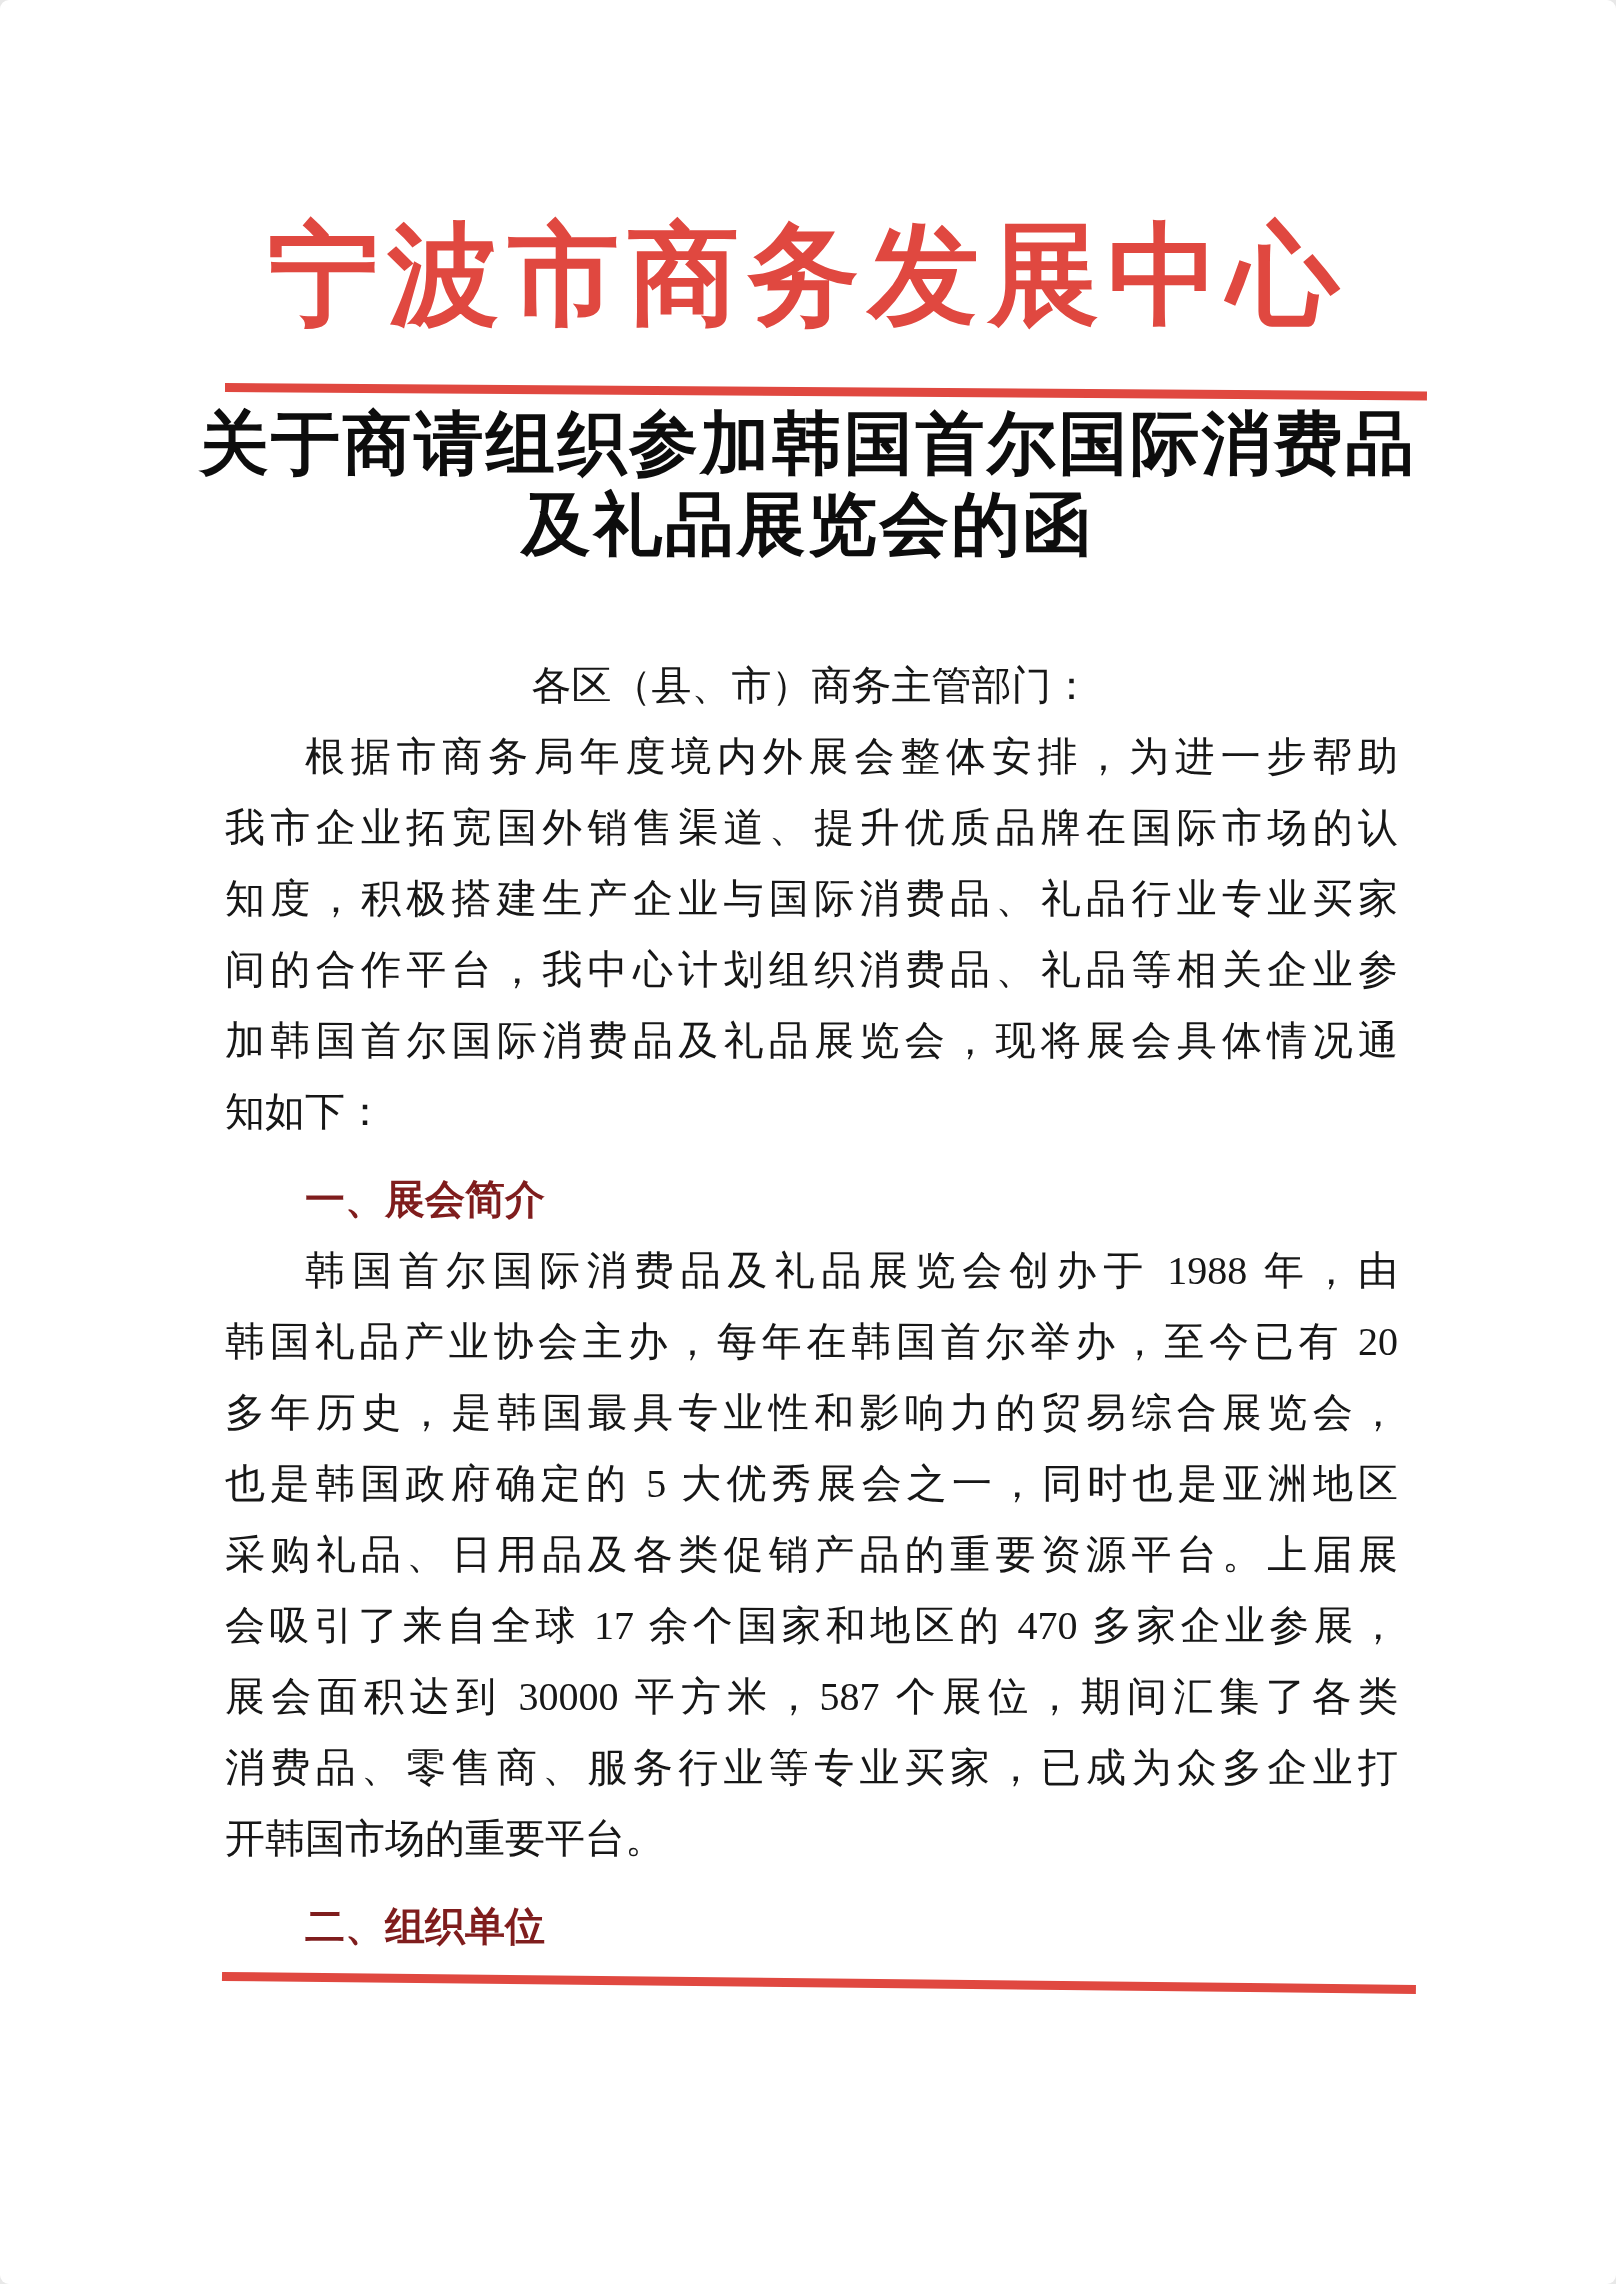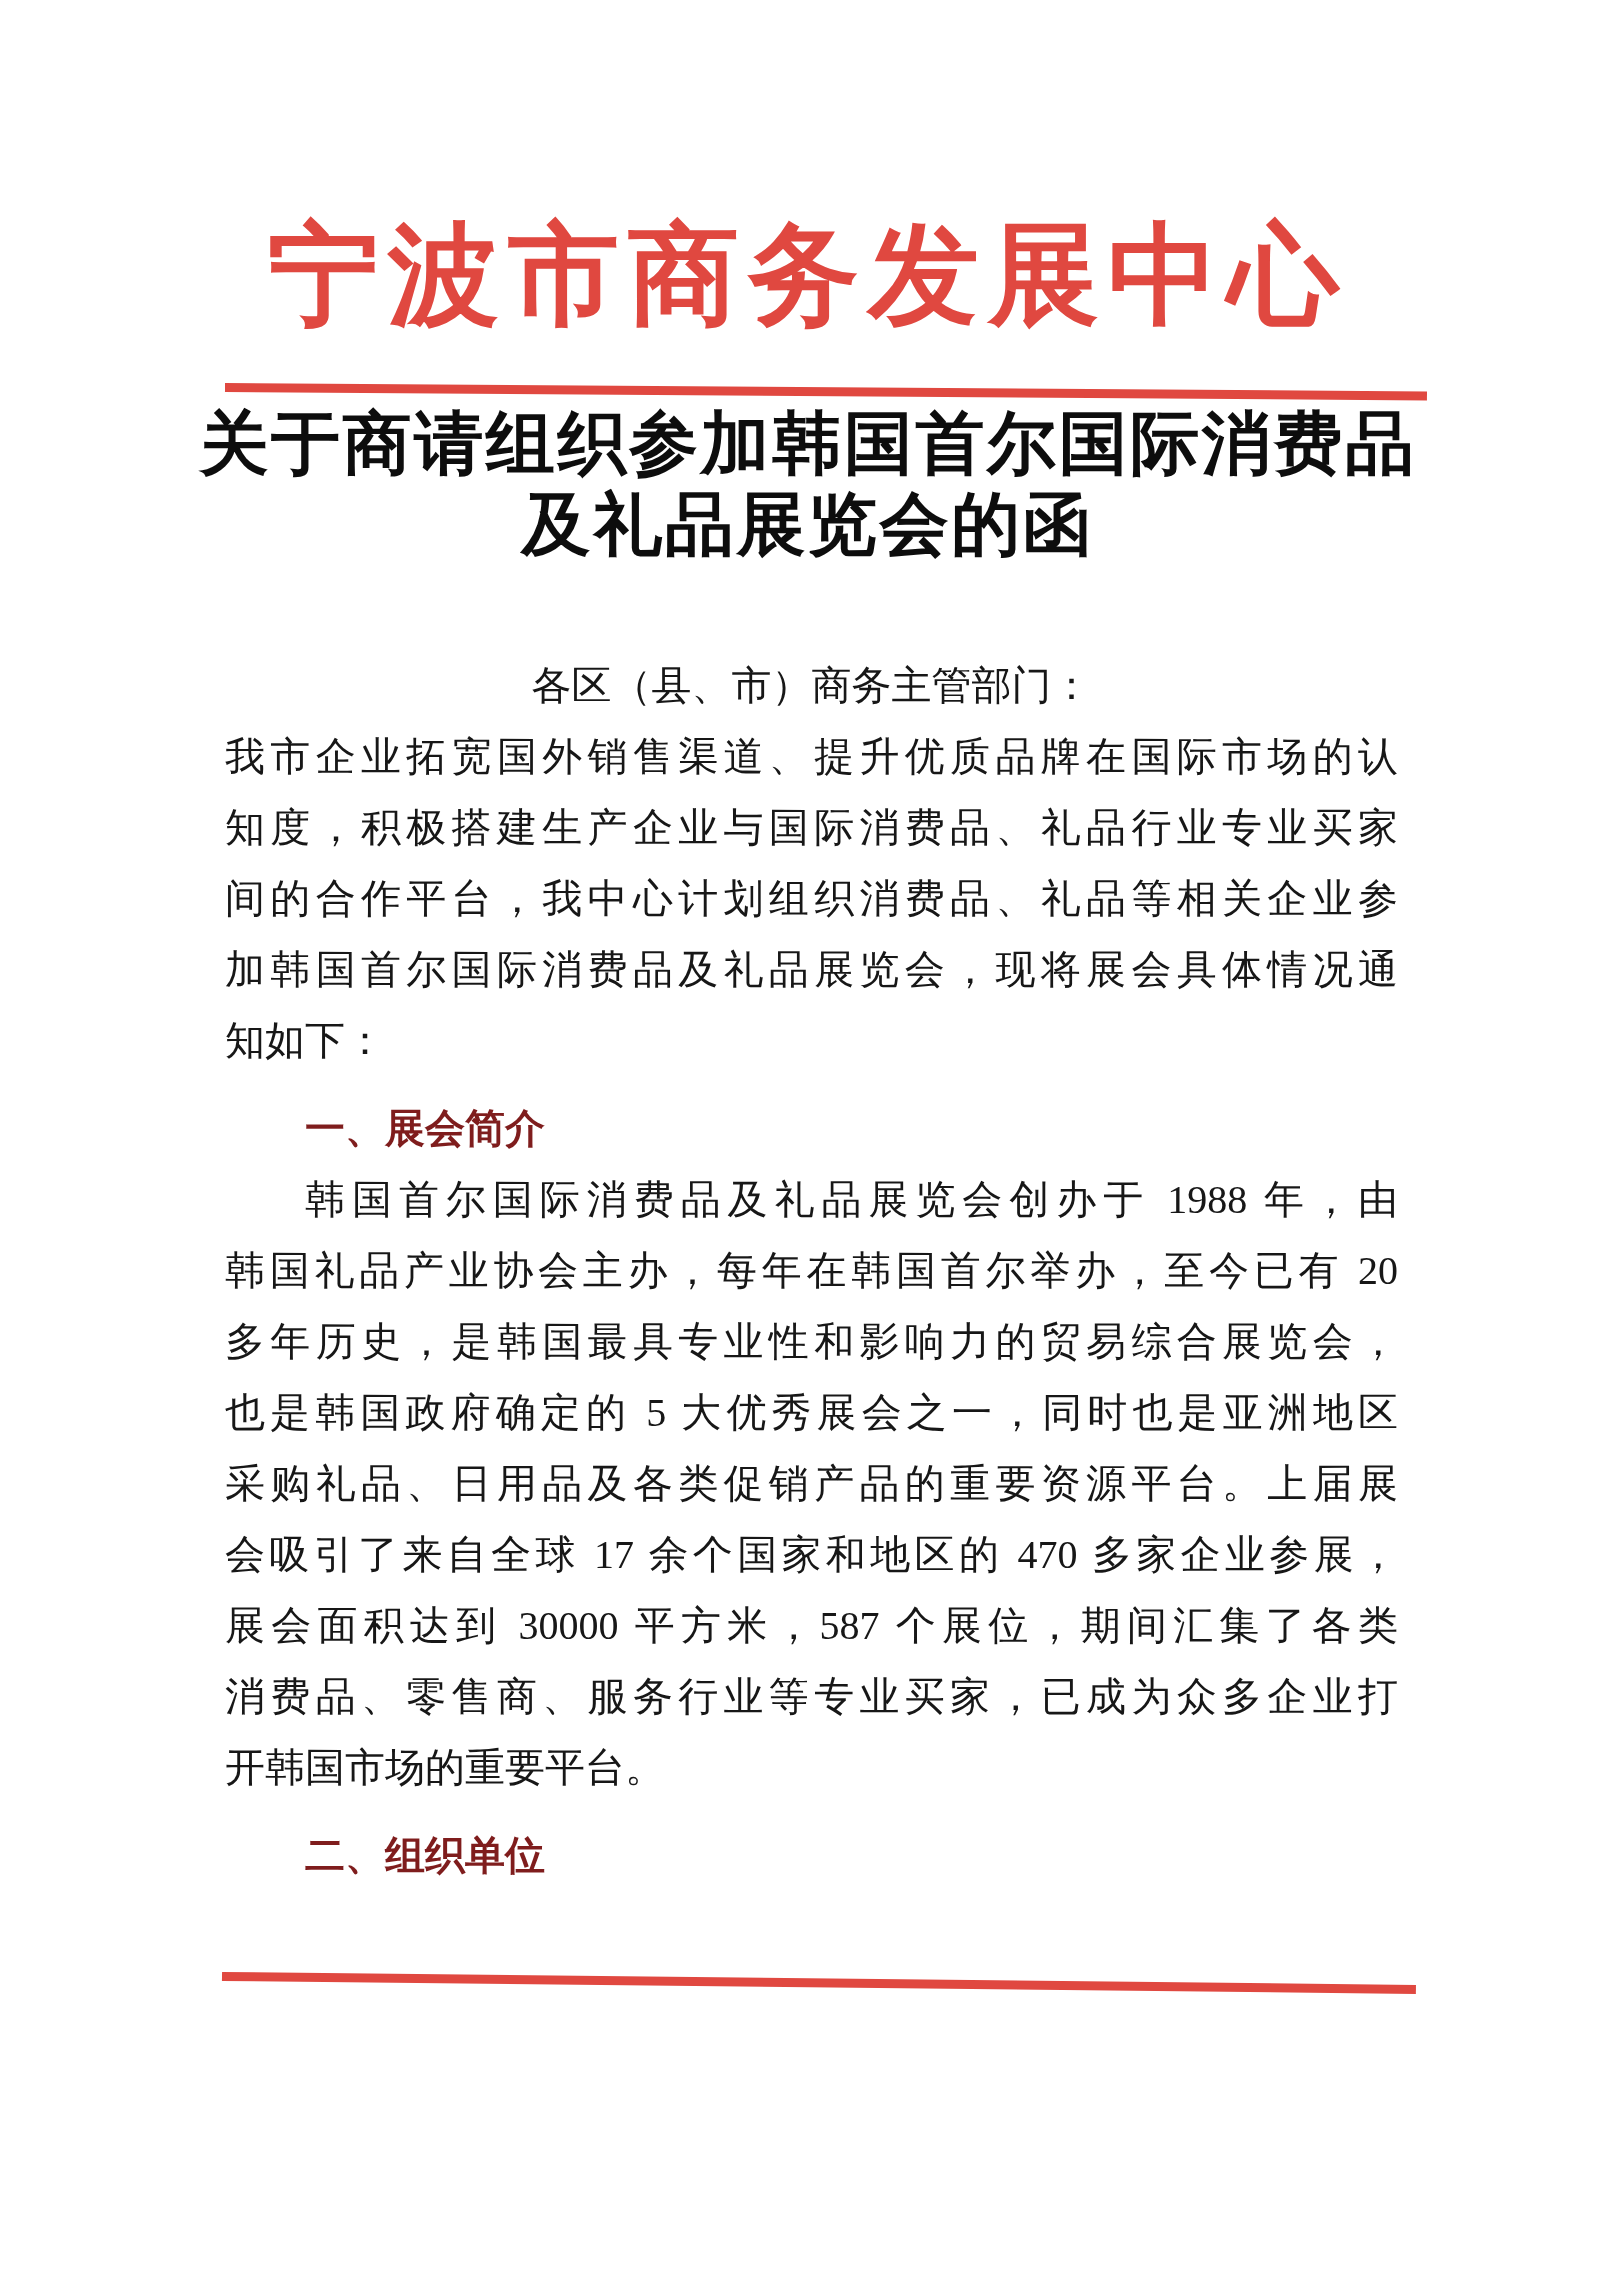--- a/index.html
+++ b/index.html
@@ -4,20 +4,21 @@
 <style>
   html,body{margin:0;padding:0;background:#e8e8e8;}
   .page{
     position:relative;
     width:1616px;height:2284px;
     margin:0 auto;
     background:#ffffff;
     overflow:hidden;
     font-family:"Liberation Serif","DejaVu Serif",serif;
     color:#161616;
+    border-radius:9px;
   }
   .org-header{
     position:absolute;
     top:201px;left:0;width:100%;
     text-align:center;
     font-size:111px;
     font-weight:bold;
     letter-spacing:9px;
     white-space:nowrap;
     color:var(--accent,#e04840);
@@ -78,20 +79,21 @@
 
   <div class="doc-title">
     <div>关于商请组织参加韩国首尔国际消费品</div>
     <div>及礼品展览会的函</div>
   </div>
 
   <div class="body-block">
 
     <div class="salutation">各区（县、市）商务主管部门：</div>
 
+    <div class="line first">根据市商务局年度境内外展会整体安排，为进一步帮助</div>
     <div class="line">我市企业拓宽国外销售渠道、提升优质品牌在国际市场的认</div>
     <div class="line">知度，积极搭建生产企业与国际消费品、礼品行业专业买家</div>
     <div class="line">间的合作平台，我中心计划组织消费品、礼品等相关企业参</div>
     <div class="line">加韩国首尔国际消费品及礼品展览会，现将展会具体情况通</div>
     <div class="line last">知如下：</div>
 
     <div class="heading">一、展会简介</div>
 
     <div class="line first">韩国首尔国际消费品及礼品展览会创办于 1988 年，由</div>
     <div class="line">韩国礼品产业协会主办，每年在韩国首尔举办，至今已有 20</div>

